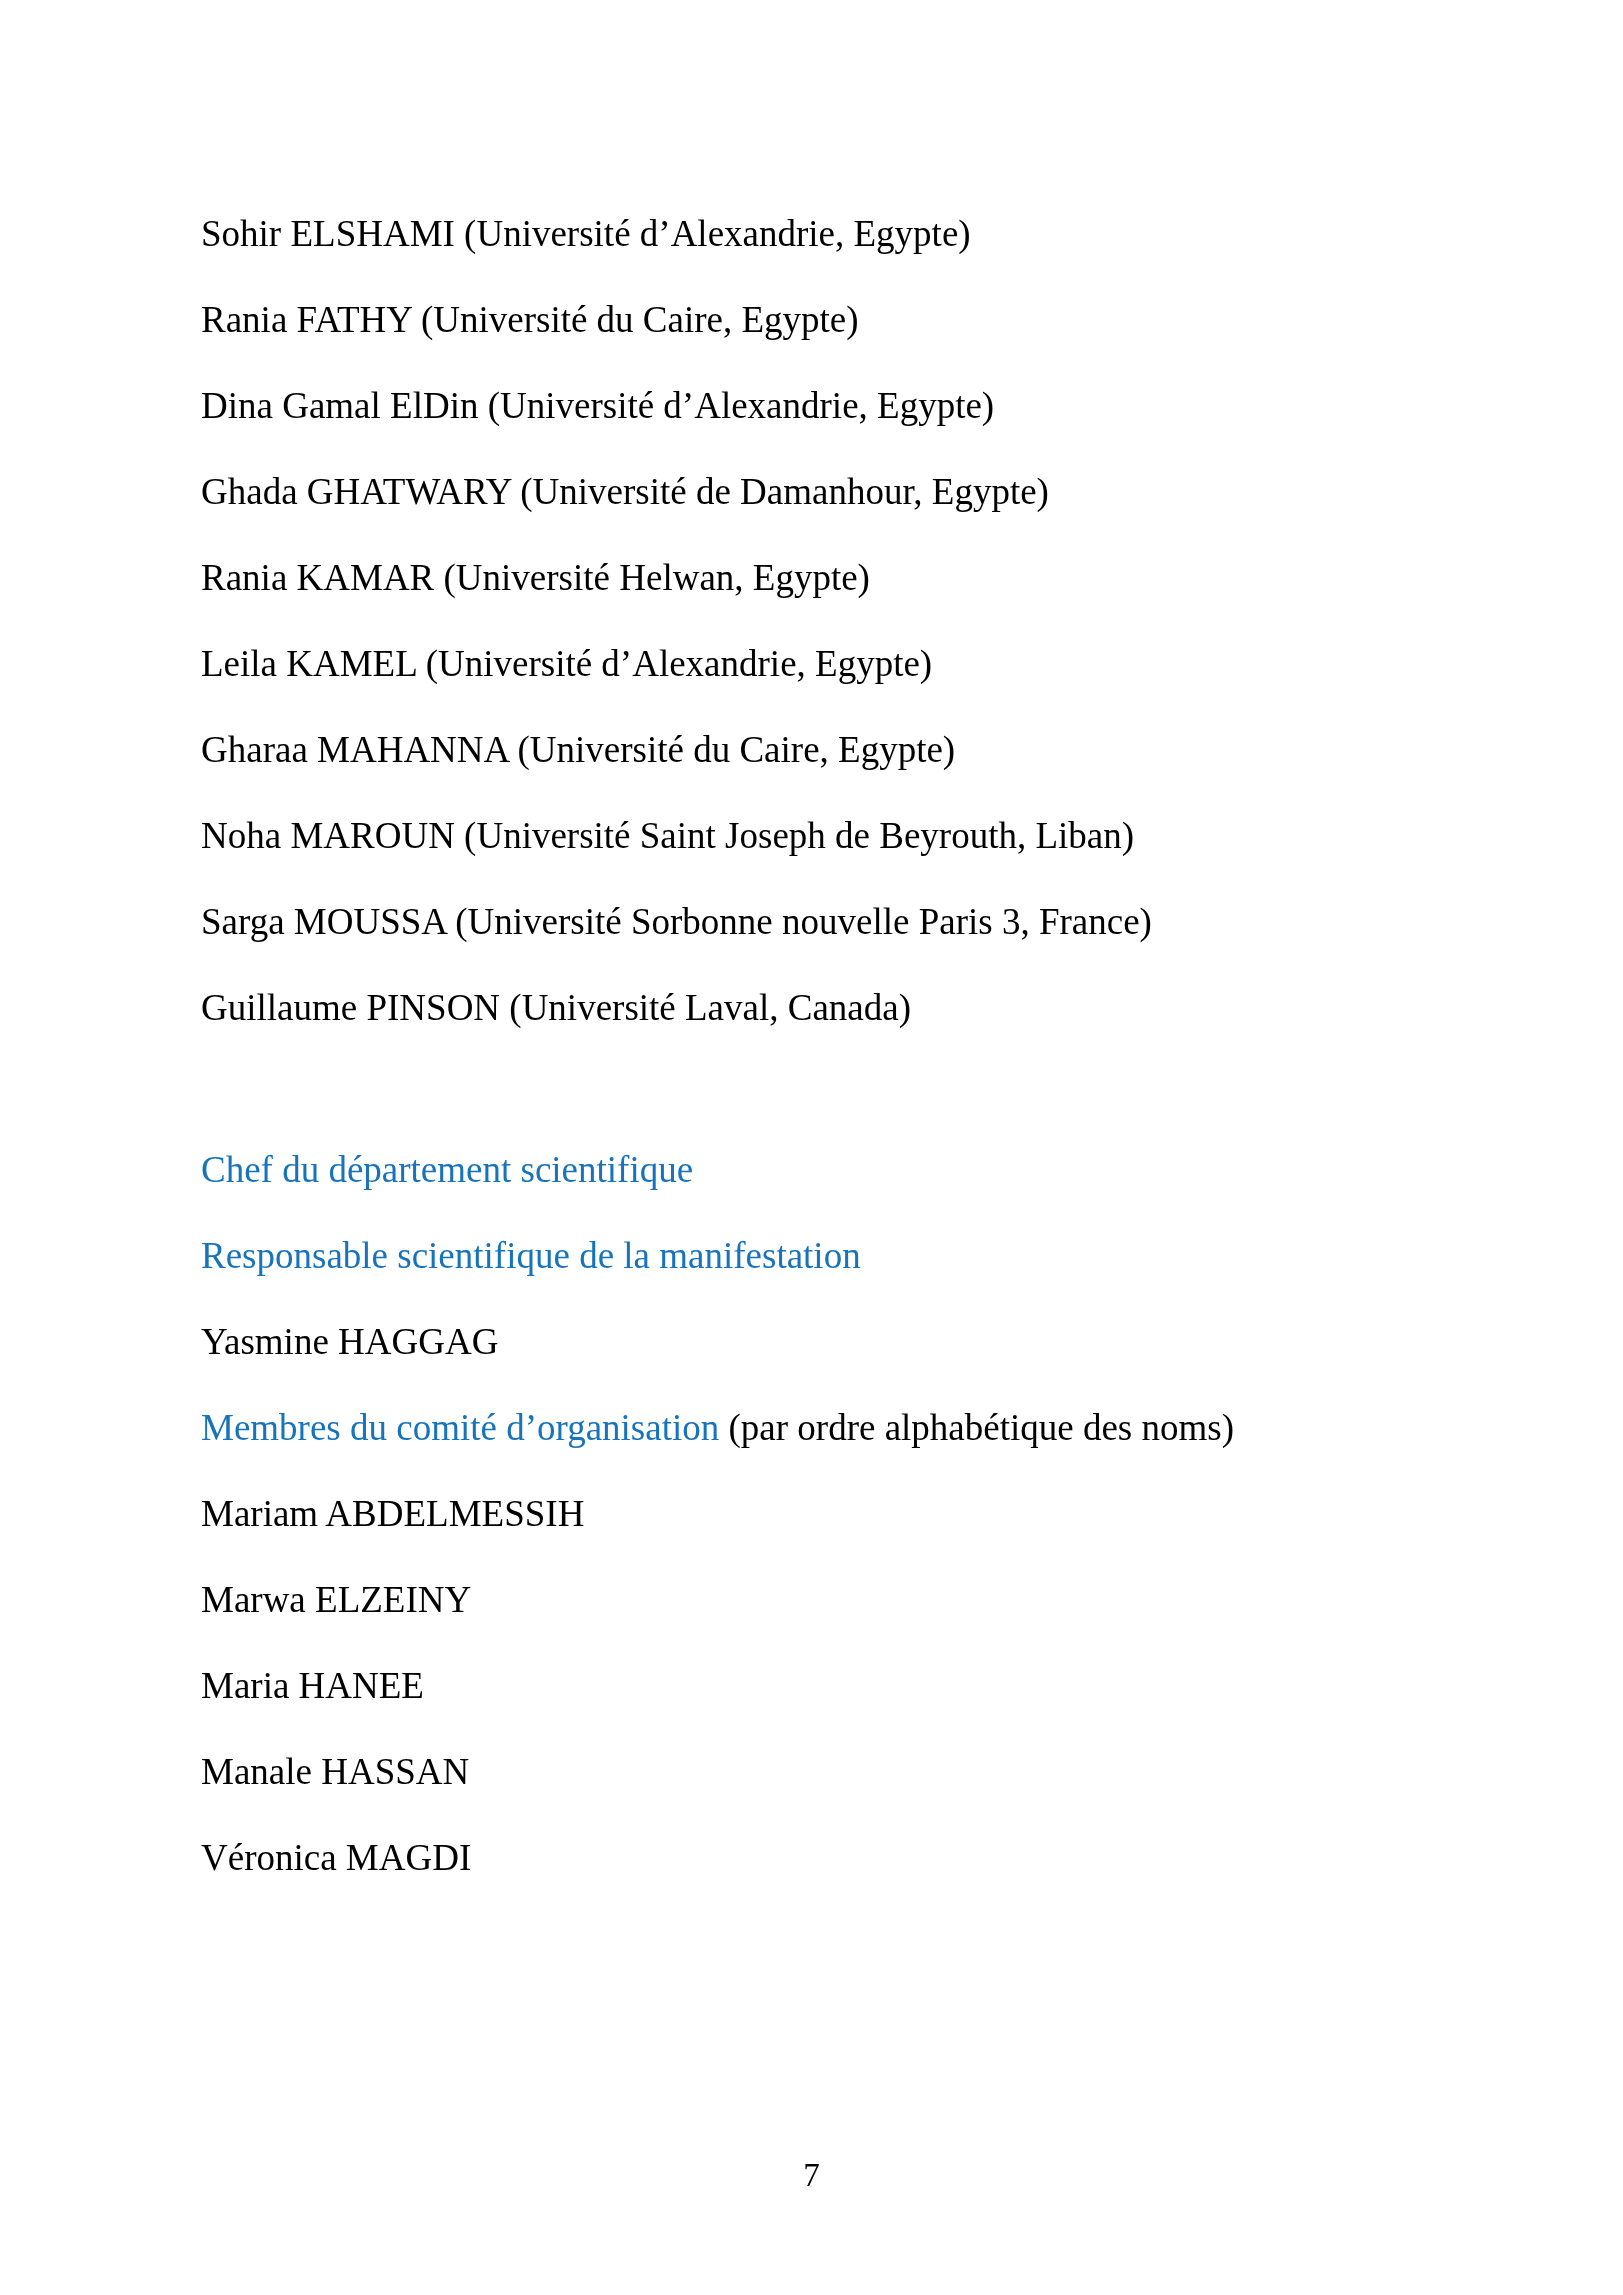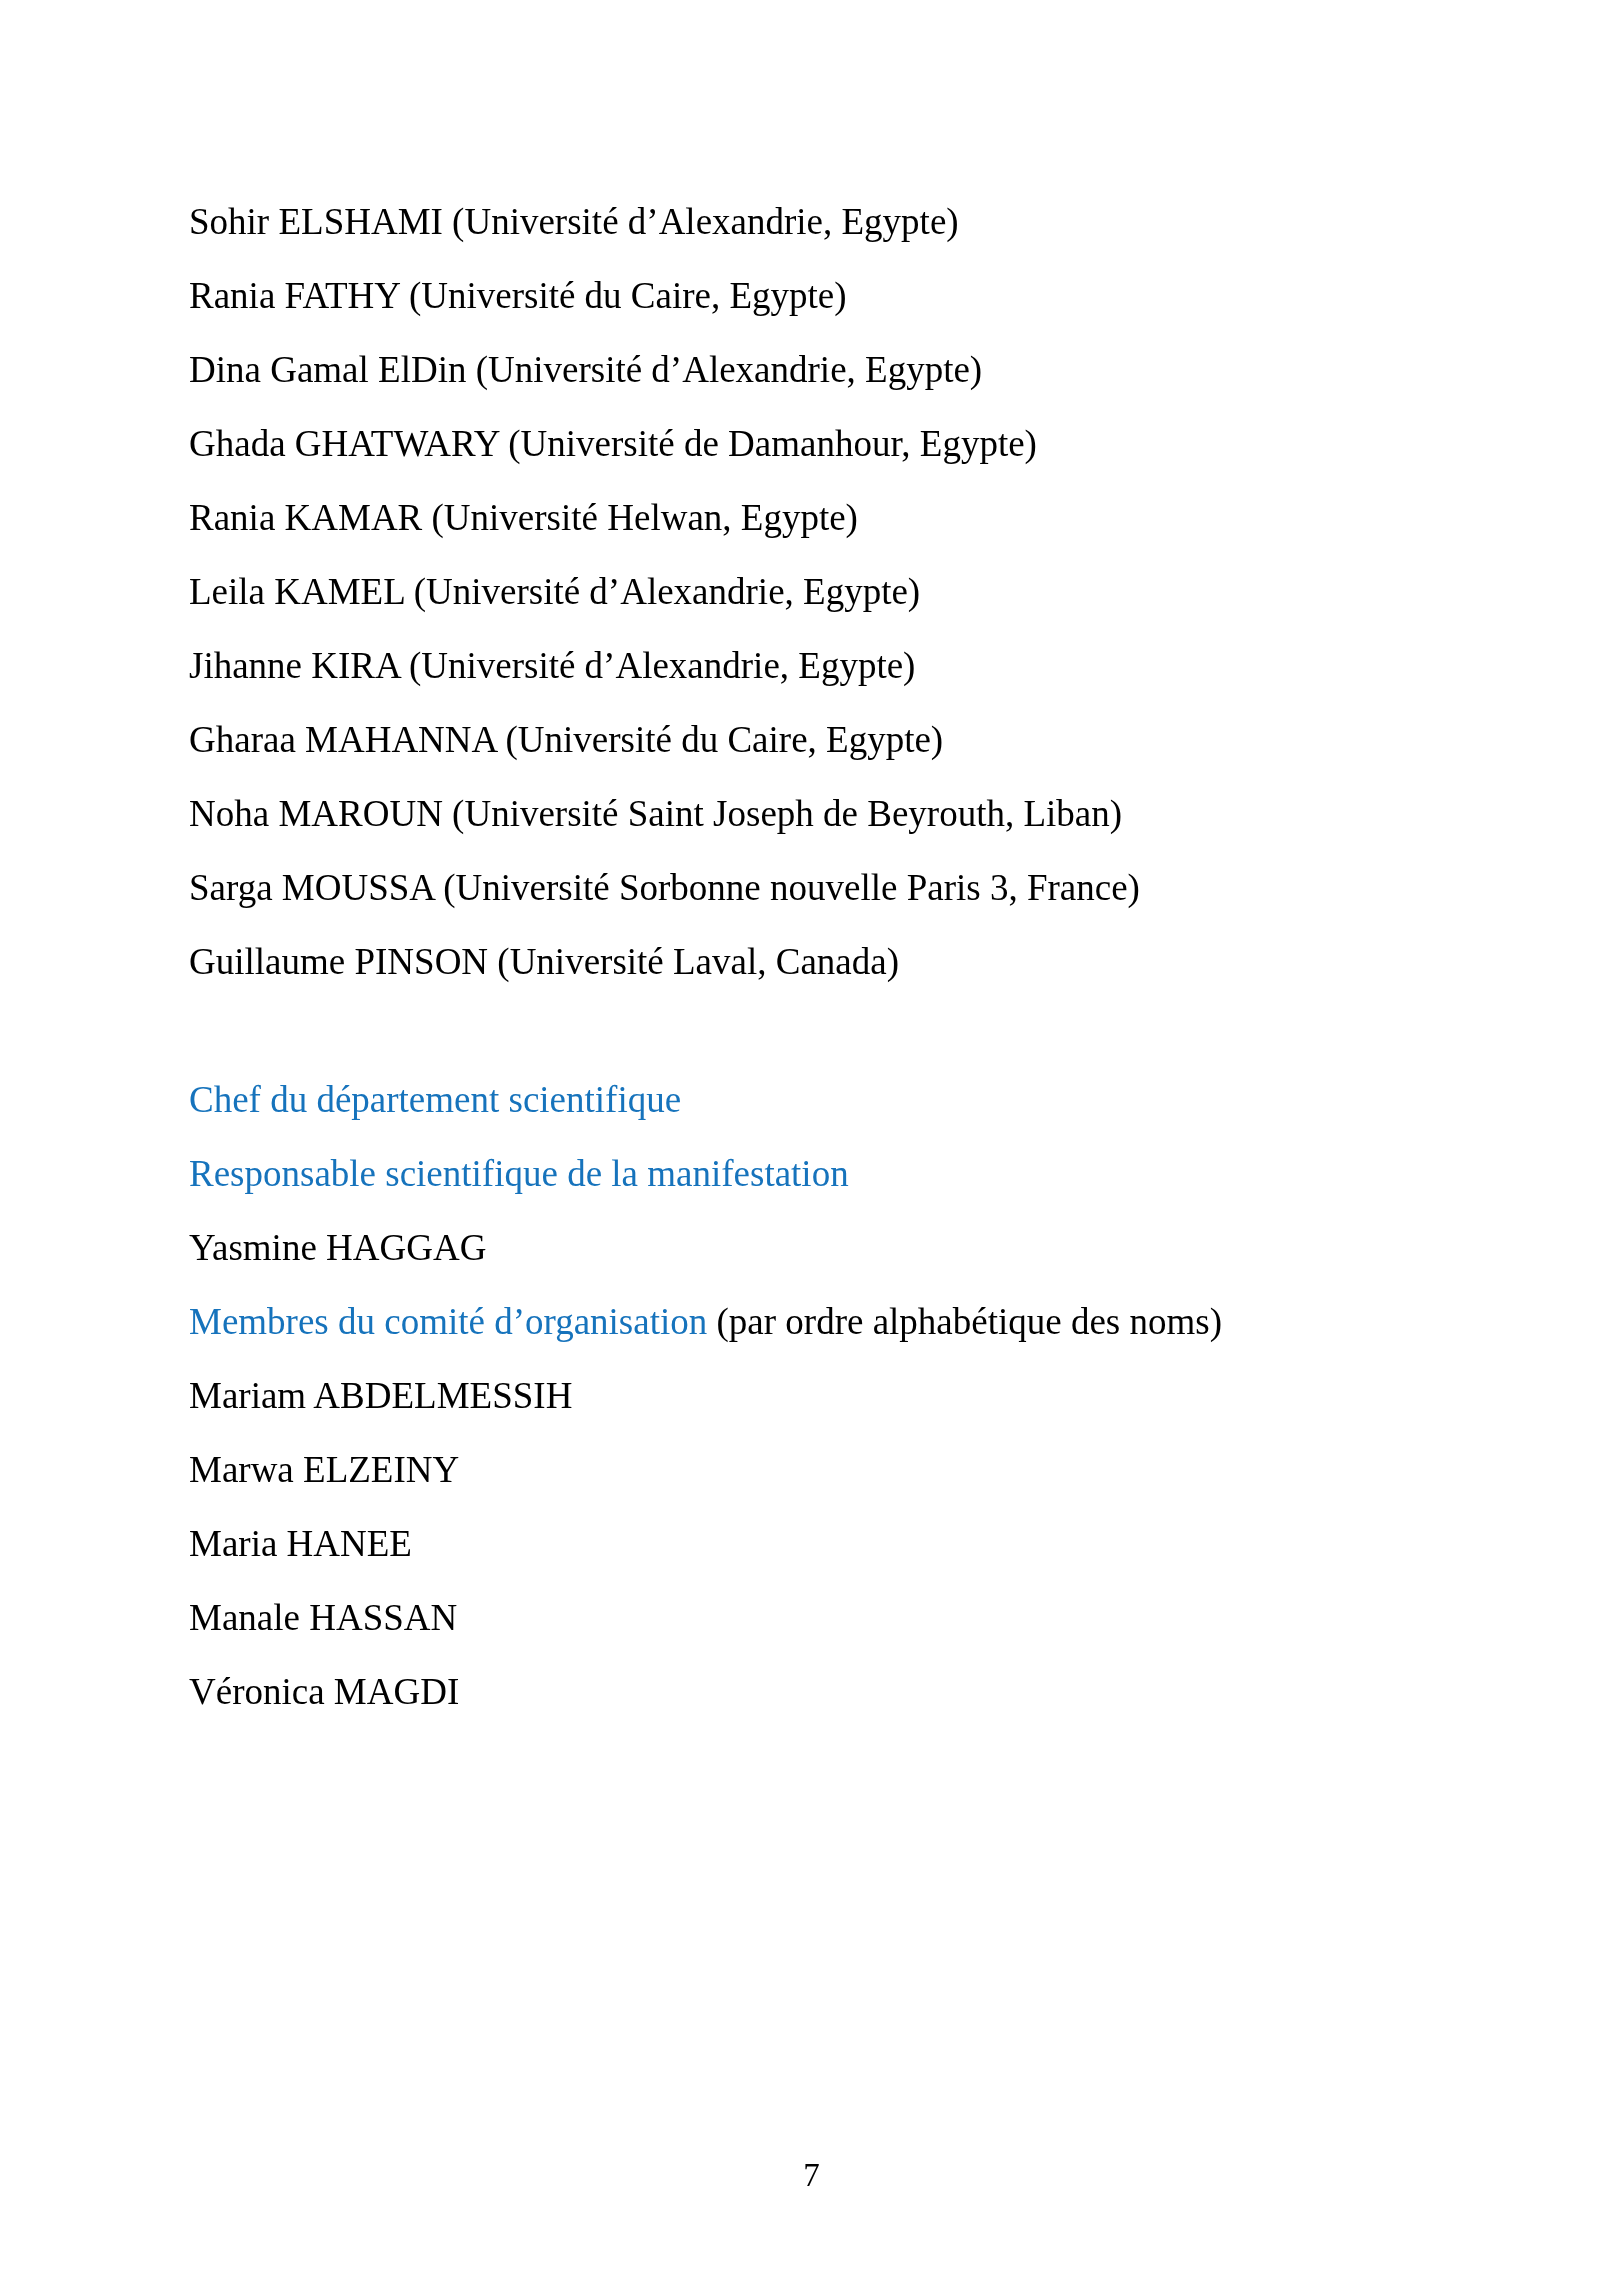--- a/index.html
+++ b/index.html
@@ -15,21 +15,21 @@
     font-family: "Liberation Serif", "DejaVu Serif", serif;
     color: #000000;
   }
   .content {
     position: absolute;
     left: 188px;
     top: 184px;
     width: 1308px;
   }
   p.line {
-    margin: 1px;
+    margin: 13px;
     font-size: 37px;
     line-height: 73px;
     white-space: nowrap;
   }
   .heading {
     color: var(--accent, #1673BC);
     font-weight: normal;
   }
   .note {
     color: #000000;
@@ -53,21 +53,20 @@
 <body>
 
 <div class="content">
 
   <p class="line">Sohir ELSHAMI (Université d’Alexandrie, Egypte)</p>
   <p class="line">Rania FATHY (Université du Caire, Egypte)</p>
   <p class="line">Dina Gamal ElDin (Université d’Alexandrie, Egypte)</p>
   <p class="line">Ghada GHATWARY (Université de Damanhour, Egypte)</p>
   <p class="line">Rania KAMAR (Université Helwan, Egypte)</p>
   <p class="line">Leila KAMEL (Université d’Alexandrie, Egypte)</p>
-  <p class="line">Jihanne KIRA (Université d’Alexandrie, Egypte)</p>
   <p class="line">Gharaa MAHANNA (Université du Caire, Egypte)</p>
   <p class="line">Noha MAROUN (Université Saint Joseph de Beyrouth, Liban)</p>
   <p class="line">Sarga MOUSSA (Université Sorbonne nouvelle Paris 3, France)</p>
   <p class="line">Guillaume PINSON (Université Laval, Canada)</p>
 
   <div class="spacer"></div>
 
   <p class="line heading">Chef du département scientifique</p>
 
   <p class="line heading">Responsable scientifique de la manifestation</p>

